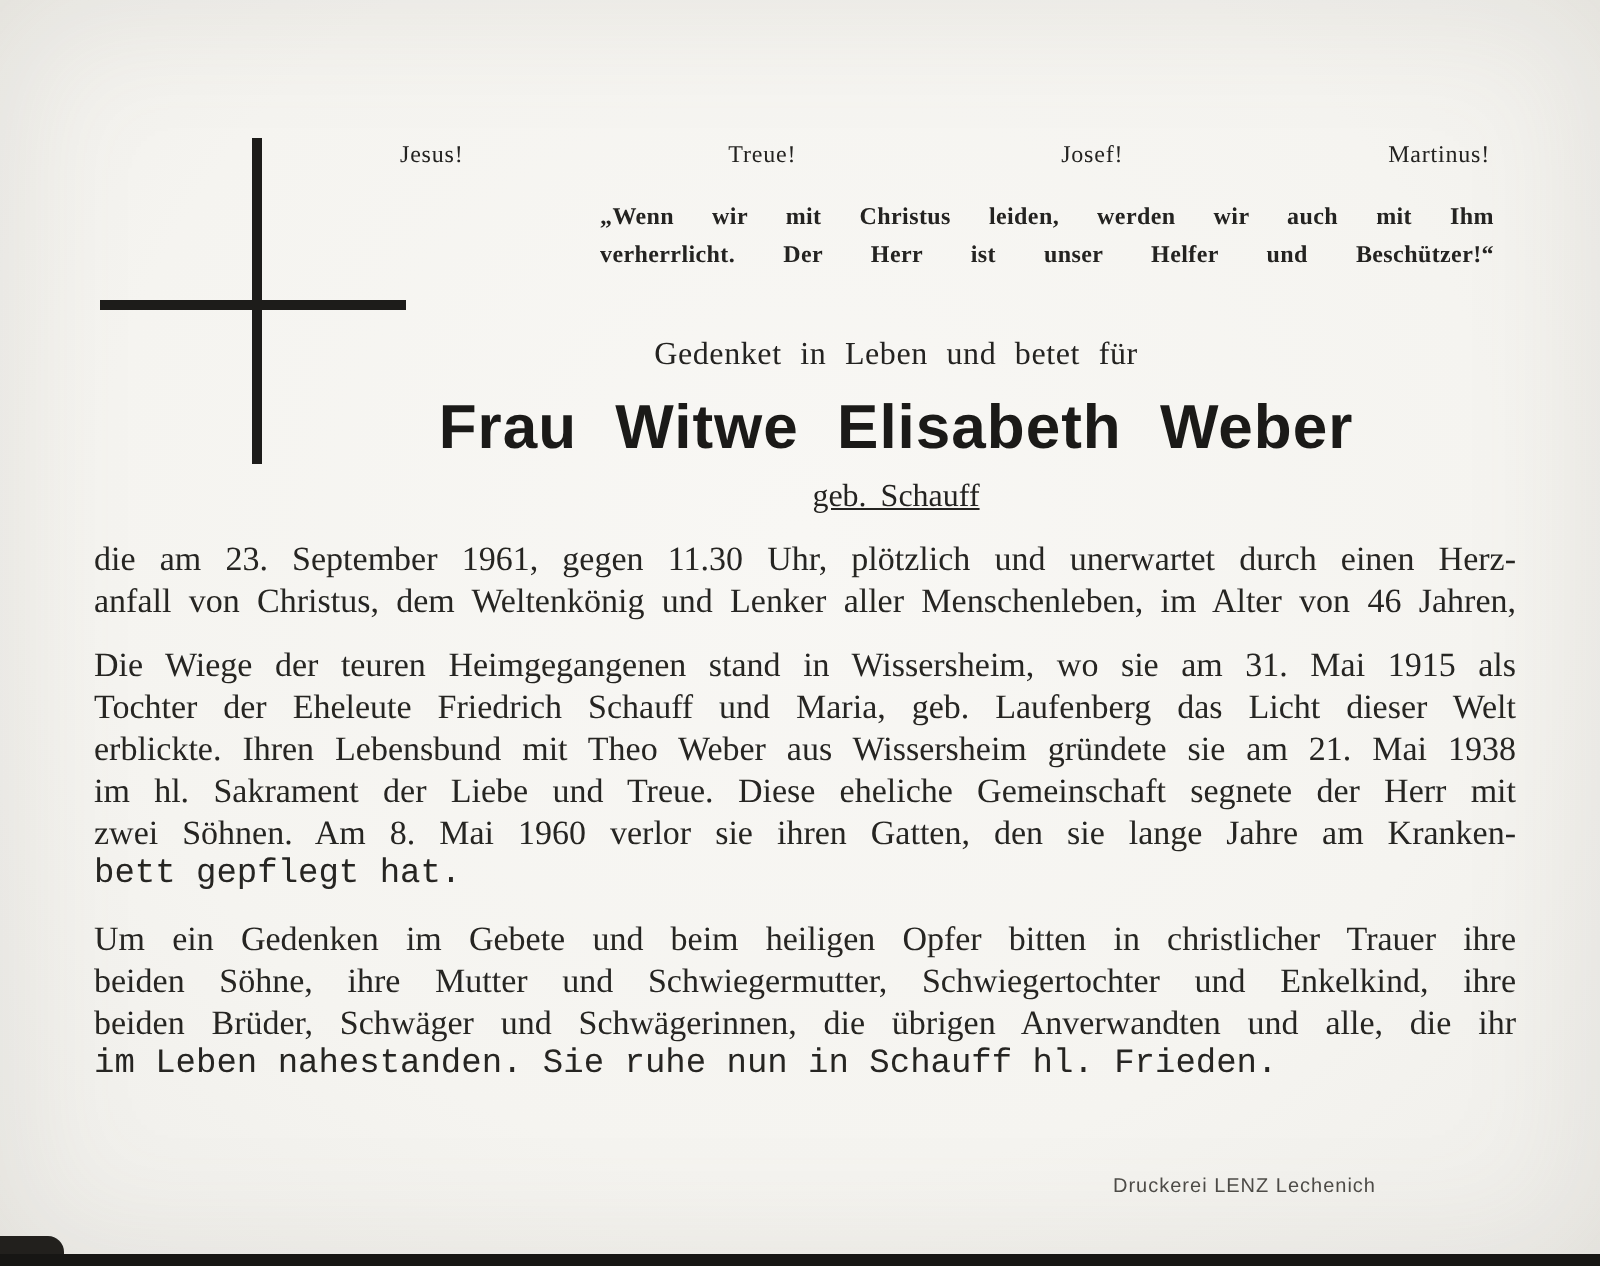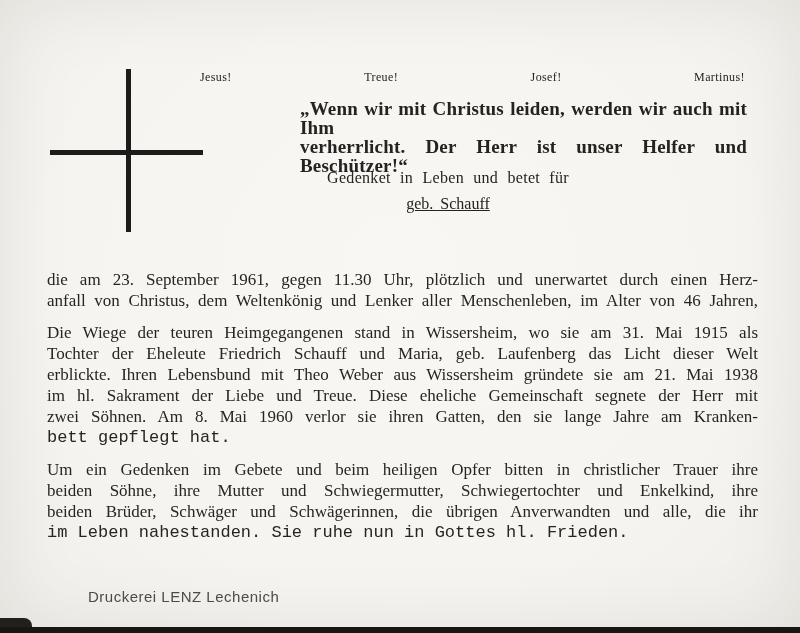--- a/index.html
+++ b/index.html
@@ -43,21 +43,21 @@
     justify-content: space-between;
     font-size: 12px;
     letter-spacing: 0.4px;
   }
 
   
   .quote {
     position: absolute;
     left: 300px; top: 99px;
     width: 447px;
-    font-size: 19px;
+    font-size: 12px;
     font-weight: bold;
     line-height: 19px;
     letter-spacing: 0.2px;
   }
 
   
   .heading {
     position: absolute;
     left: 152px; top: 169px;
     width: 592px;
@@ -103,23 +103,23 @@
   .jline.last {
     text-align-last: left;
     font-family: Liberation Mono, monospace;
   }
 
   
   .printer {
     position: absolute;
     left: 88px; top: 588px;
     width: 600px;
-    text-align: left;
+    text-align: right;
     font-family: "Liberation Sans", "DejaVu Sans", sans-serif;
-    font-size: 15px;
+    font-size: 10px;
     letter-spacing: 0.5px;
     color: #4d4b47;
   }
 
   
   .scan-edge {
     position: absolute;
     left: 0; bottom: 0;
     width: 100%; height: 6px;
     background: #171614;
@@ -149,41 +149,42 @@
     <span>Martinus!</span>
   </div>
 
   <div class="quote">
       <div class="jline">„Wenn wir mit Christus leiden, werden wir auch mit Ihm</div>
       <div class="jline">verherrlicht. Der Herr ist unser Helfer und Beschützer!“</div>
     </div>
 
   <div class="heading">
     <div class="intro-line">Gedenket in Leben und betet für</div>
+    <div class="deceased-name">Frau Witwe Elisabeth Weber</div>
     <div class="maiden-name">geb. Schauff</div>
   </div>
 
   <div class="obituary">
       <div class="paragraph">
         <div class="jline">die am 23. September 1961, gegen 11.30 Uhr, plötzlich und unerwartet durch einen Herz-</div>
         <div class="jline">anfall von Christus, dem Weltenkönig und Lenker aller Menschenleben, im Alter von 46 Jahren,</div>
       </div>
       <div class="paragraph">
         <div class="jline">Die Wiege der teuren Heimgegangenen stand in Wissersheim, wo sie am 31. Mai 1915 als</div>
         <div class="jline">Tochter der Eheleute Friedrich Schauff und Maria, geb. Laufenberg das Licht dieser Welt</div>
         <div class="jline">erblickte. Ihren Lebensbund mit Theo Weber aus Wissersheim gründete sie am 21. Mai 1938</div>
         <div class="jline">im hl. Sakrament der Liebe und Treue. Diese eheliche Gemeinschaft segnete der Herr mit</div>
         <div class="jline">zwei Söhnen. Am 8. Mai 1960 verlor sie ihren Gatten, den sie lange Jahre am Kranken-</div>
         <div class="jline last">bett gepflegt hat.</div>
       </div>
       <div class="paragraph">
         <div class="jline">Um ein Gedenken im Gebete und beim heiligen Opfer bitten in christlicher Trauer ihre</div>
         <div class="jline">beiden Söhne, ihre Mutter und Schwiegermutter, Schwiegertochter und Enkelkind, ihre</div>
         <div class="jline">beiden Brüder, Schwäger und Schwägerinnen, die übrigen Anverwandten und alle, die ihr</div>
-        <div class="jline last">im Leben nahestanden. Sie ruhe nun in Gottes hl. Frieden.</div>
+        <div class="jline last">im Leben nahestanden. Sie ruhe nun in Schauff hl. Frieden.</div>
       </div>
     </div>
 
   <div class="printer">Druckerei LENZ Lechenich</div>
 
   <div class="scan-blob"></div>
   <div class="scan-edge"></div>
 
 </div>
 

